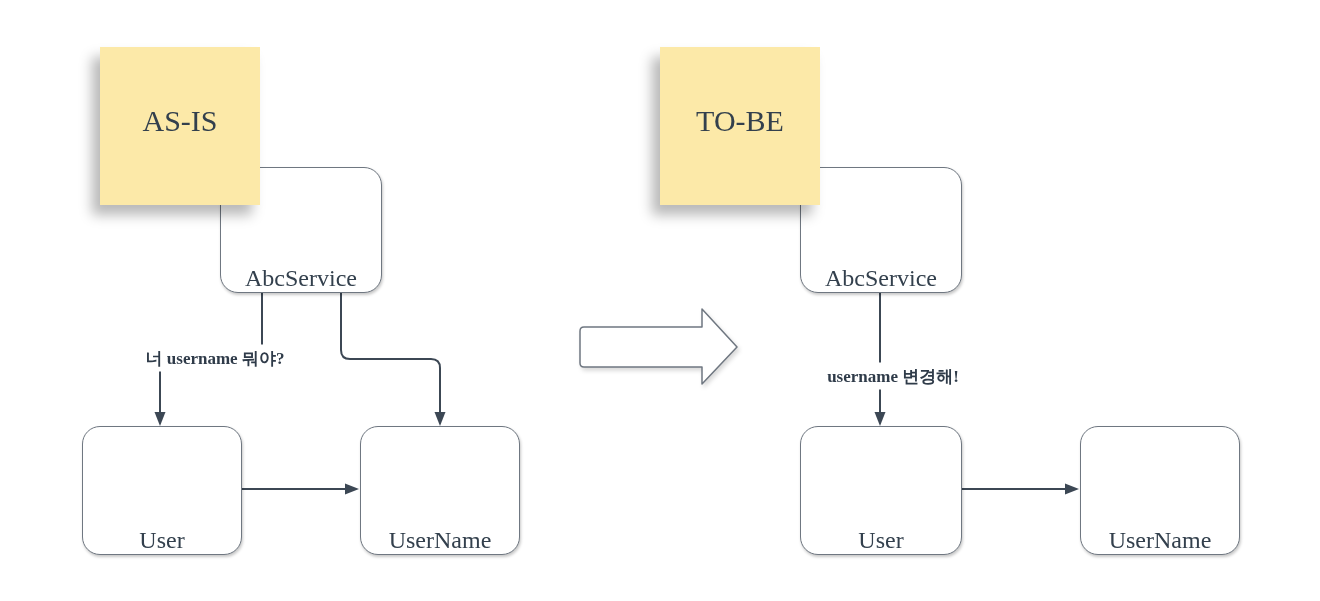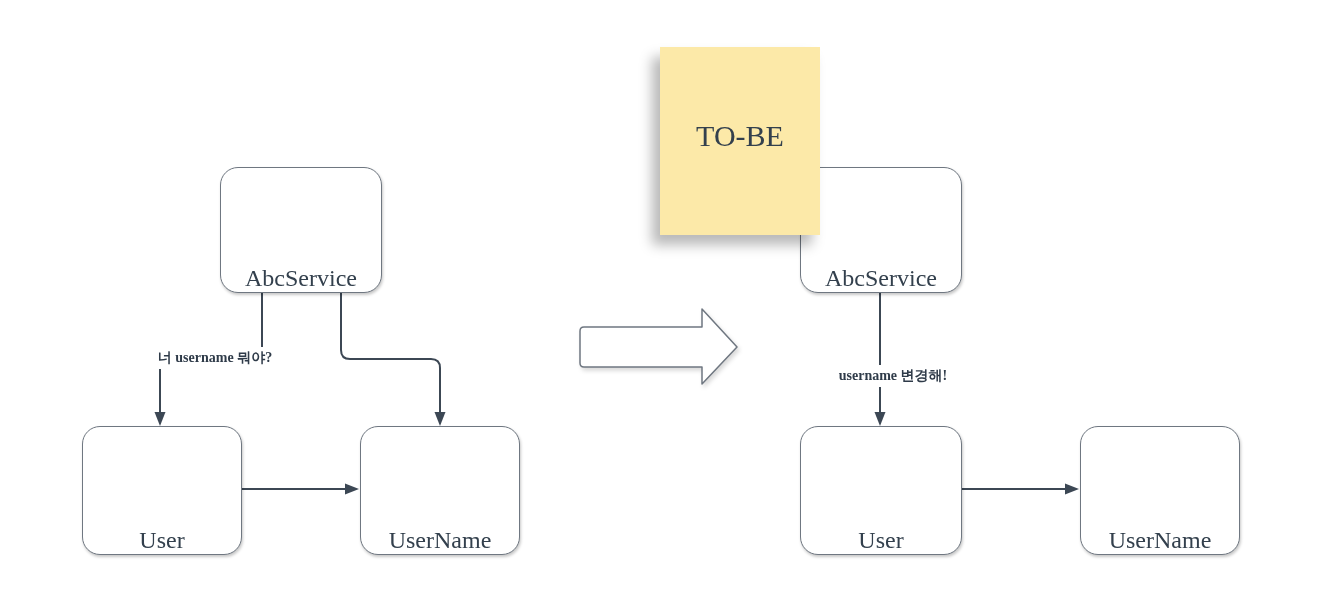--- a/index.html
+++ b/index.html
@@ -41,26 +41,26 @@
     background:var(--sticky-fill);
     box-shadow:-8px 10px 12px rgba(0,0,0,0.28);
     display:flex;align-items:center;justify-content:center;
     padding-bottom:10px;box-sizing:border-box;
     font-size:30px;color:var(--sticky-text);
   }
   .edge-label{
     position:absolute;z-index:3;
     transform:translate(-50%,-50%);
     background:#fff;
-    font-size:14px;font-weight:bold;color:var(--label-text);
+    font-size:17px;font-weight:bold;color:var(--label-text);
     padding:2px 4px;white-space:nowrap;
   }
   
   #sticky-asis{left:100px;top:47px;width:160px;height:158px;}
-  #sticky-tobe{left:660px;top:47px;width:160px;height:188px;}
+  #sticky-tobe{left:660px;top:47px;width:160px;height:158px;}
   #node-abc-asis{left:220px;top:167px;width:160px;height:124px;}
   #node-user-asis{left:82px;top:426px;width:158px;height:127px;}
   #node-username-asis{left:360px;top:426px;width:158px;height:127px;}
   #node-abc-tobe{left:800px;top:167px;width:160px;height:124px;}
   #node-user-tobe{left:800px;top:426px;width:160px;height:127px;}
   #node-username-tobe{left:1080px;top:426px;width:158px;height:127px;}
   #label-asis{left:215px;top:358px;}
   #label-tobe{left:893px;top:376px;}
 </style>
 </head>
@@ -103,17 +103,20 @@
   <div class="node" id="node-user-tobe">
     <span>User</span>
   </div>
   <div class="node" id="node-username-tobe">
     <span>UserName</span>
   </div>
 
   <div class="edge-label" id="label-asis">너 username 뭐야?</div>
   <div class="edge-label" id="label-tobe">username 변경해!</div>
 
+  <div class="sticky" id="sticky-asis">
+    <span>AS-IS</span>
+  </div>
   <div class="sticky" id="sticky-tobe">
     <span>TO-BE</span>
   </div>
 
 </div>
 
 </body></html>

